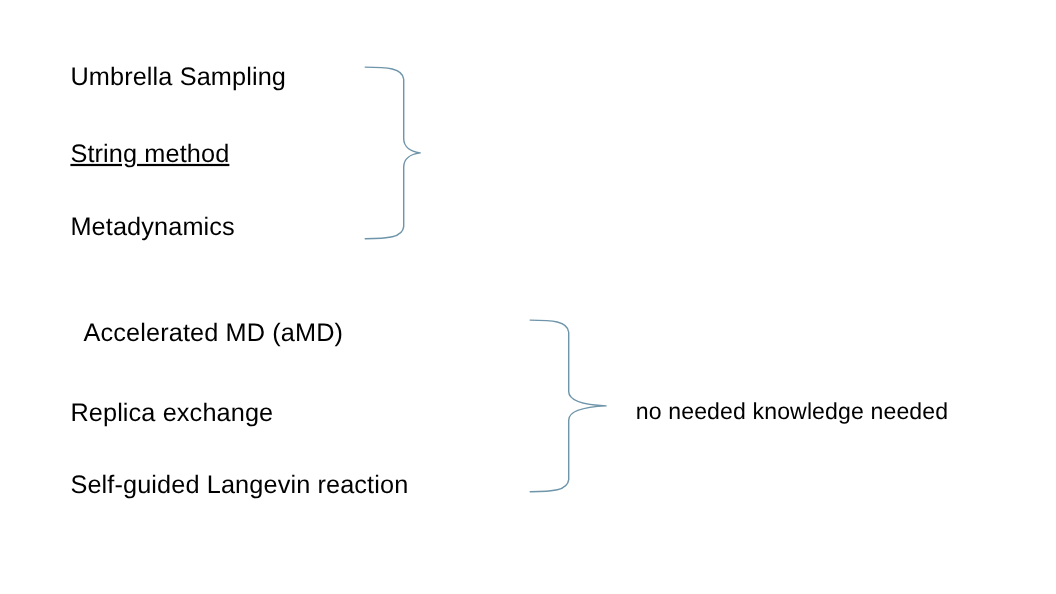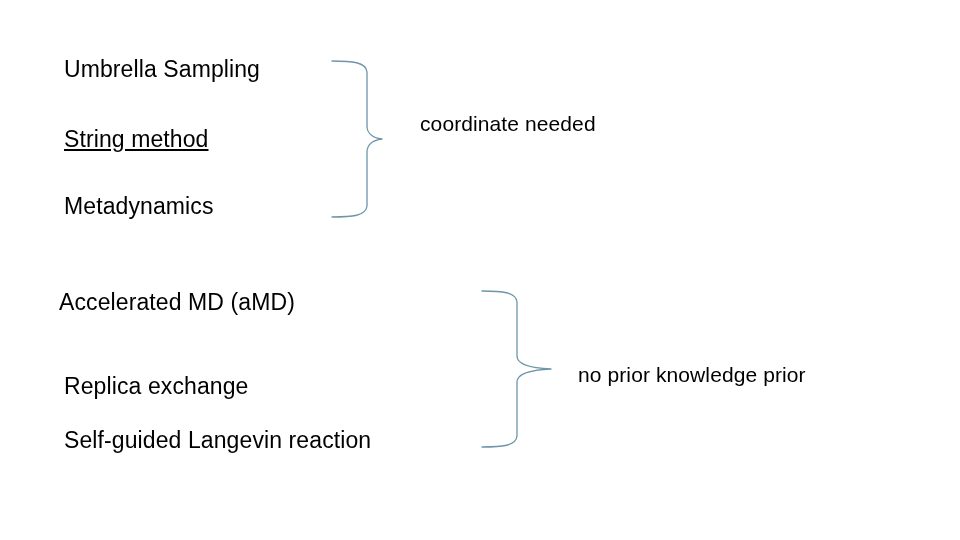--- a/index.html
+++ b/index.html
@@ -68,42 +68,41 @@
                  C 22 3, 36 4, 37 14
                  L 37 68
                  C 37 76, 44 80, 52 81
                  C 44 82, 37 86, 37 94
                  L 37 148
                  C 36 158, 22 159, 2 159" stroke="#6e95aa" stroke-width="1.3" fill="none" stroke-linecap="round" stroke-linejoin="round"></path>
       </svg>
     </div>
 
     <div class="desc" style="left:420px; top:107px;">
-      <span class="line">coordinate needed</span>
     </div>
   </div>
 
   <div class="group">
 
-    <div class="method bold" style="left:59px; top:288px;">Accelerated MD (aMD)</div>
+    <div class="method bold" style="left:76px; top:288px;">Accelerated MD (aMD)</div>
 
-    <div class="method" style="left:64px; top:372px;">Replica exchange</div>
+    <div class="method" style="left:64px; top:361px;">Replica exchange</div>
 
     <div class="method" style="left:64px; top:426px;">Self-guided Langevin reaction</div>
 
     <div class="brace" style="left:480px; top:288px;">
       <svg width="75" height="162" viewBox="0 0 75 162" fill="none" xmlns="http://www.w3.org/2000/svg">
         <path d="M2 3
                  C 22 3, 36 4, 37 14
                  L 37 68
                  C 37 76, 48 80, 71 81
                  C 48 82, 37 86, 37 94
                  L 37 148
                  C 36 158, 22 159, 2 159" stroke="#6e95aa" stroke-width="1.3" fill="none" stroke-linecap="round" stroke-linejoin="round"></path>
       </svg>
     </div>
 
     <div class="desc" style="left:578px; top:358px;">
-      <span class="line">no prior knowledge prior</span>
+      <span class="line">no needed knowledge needed</span>
     </div>
   </div>
 
 </div>
 
 </body></html>

